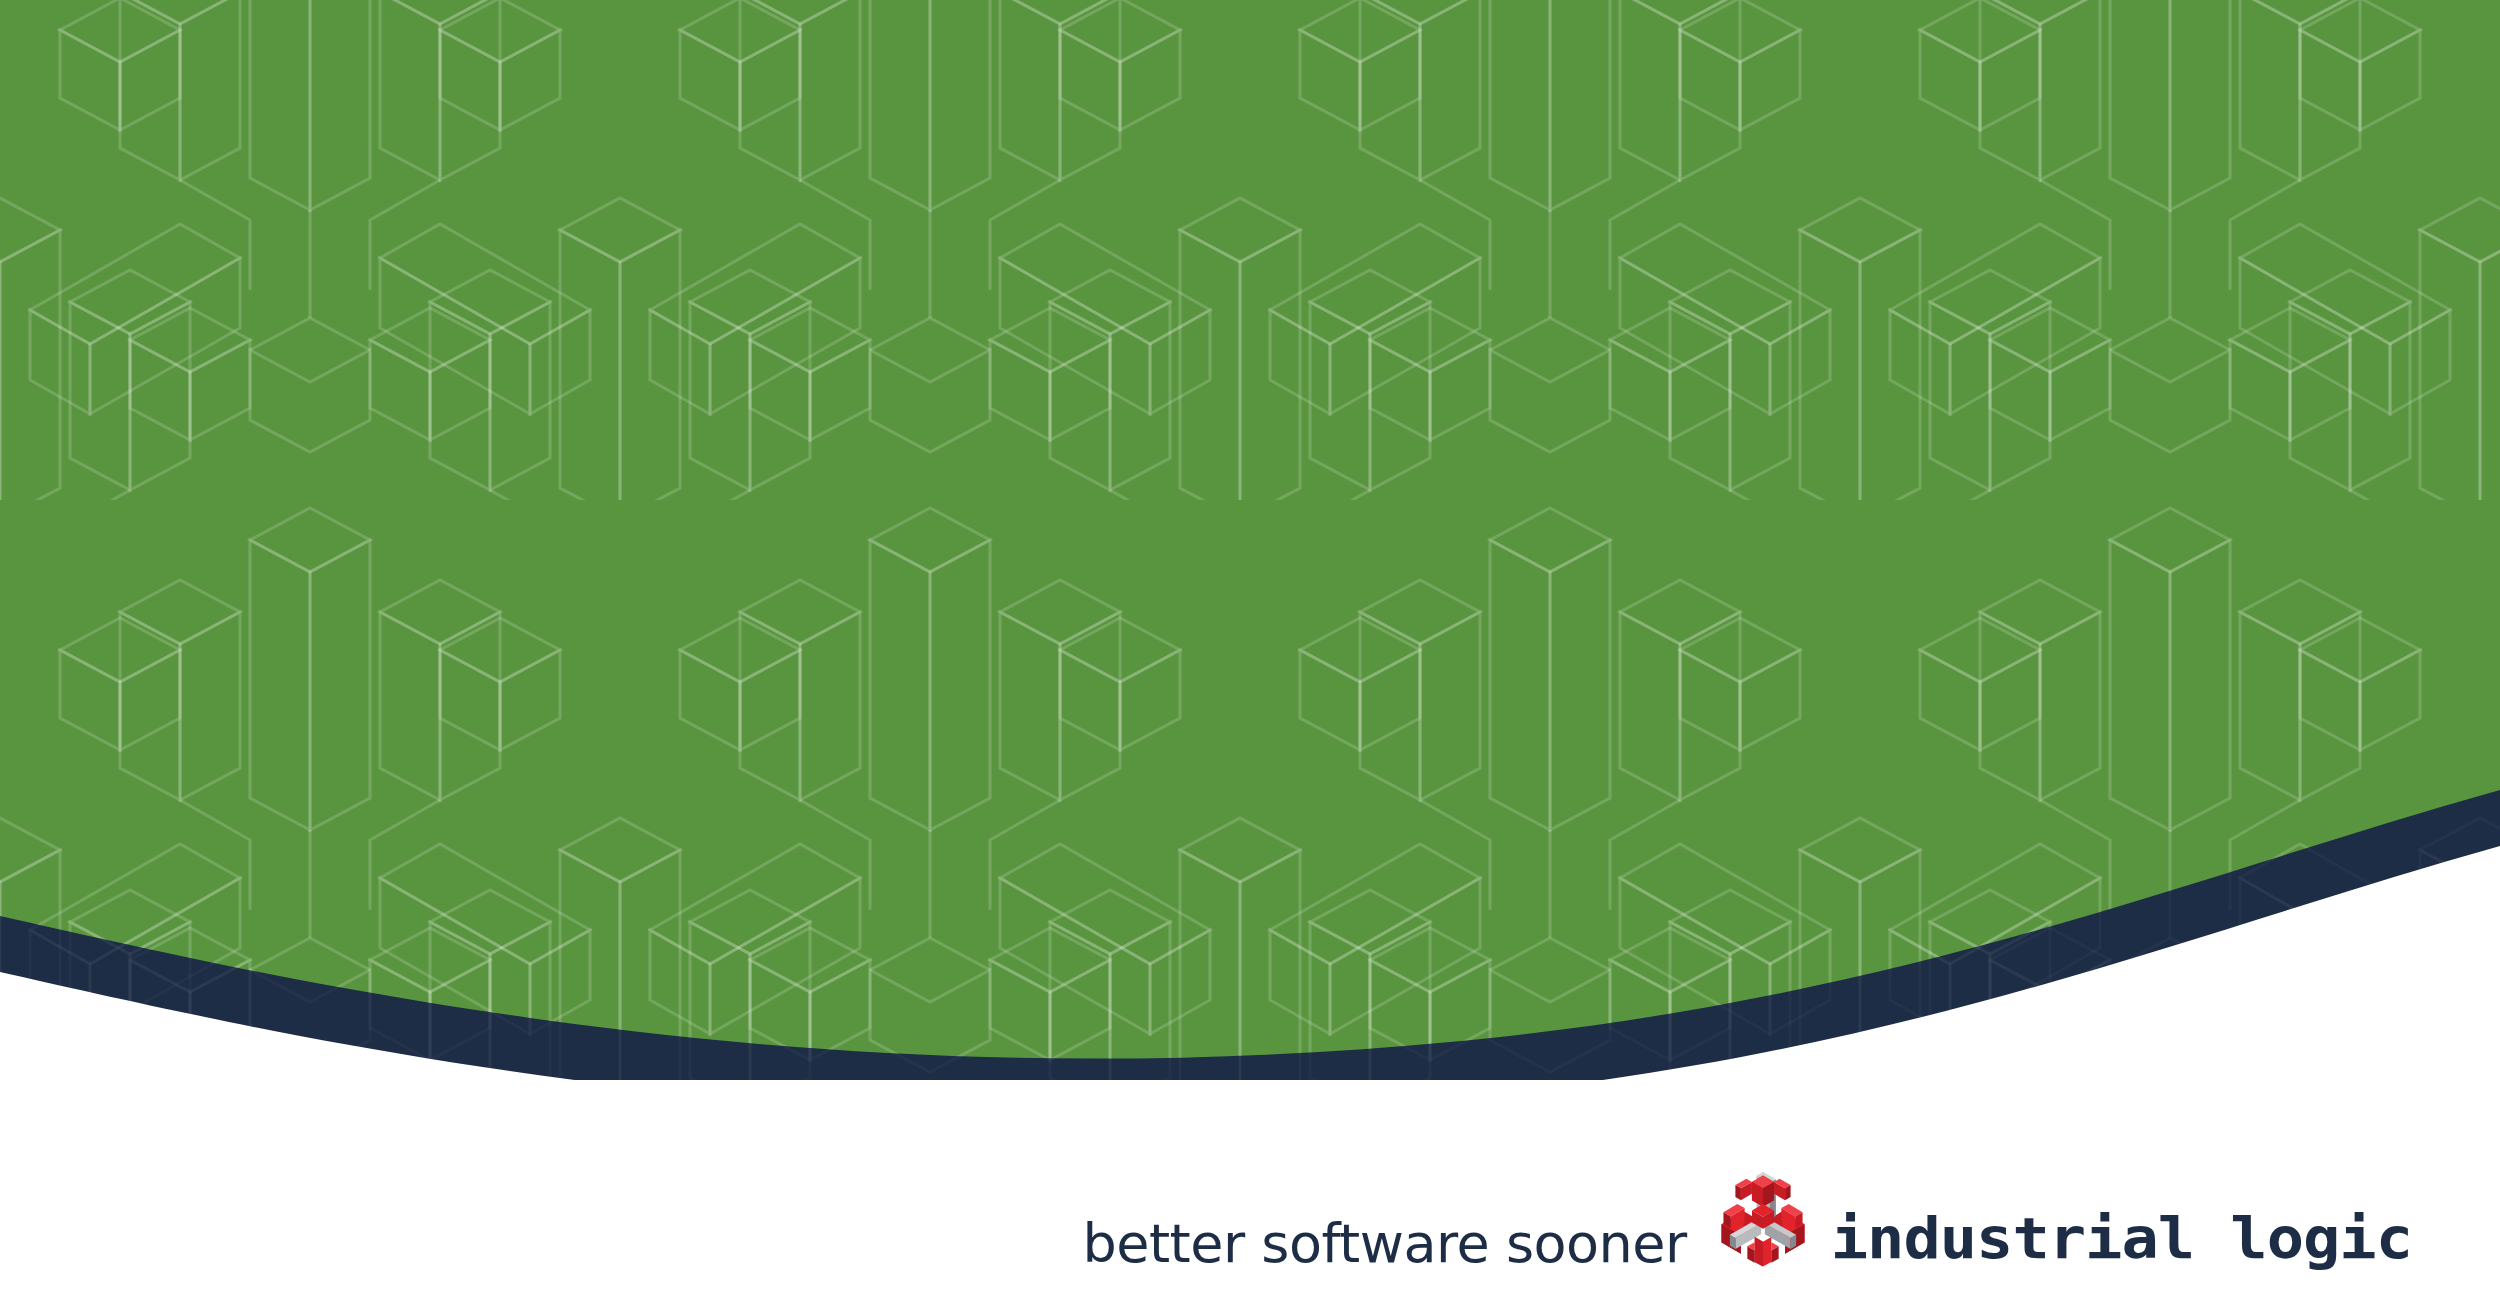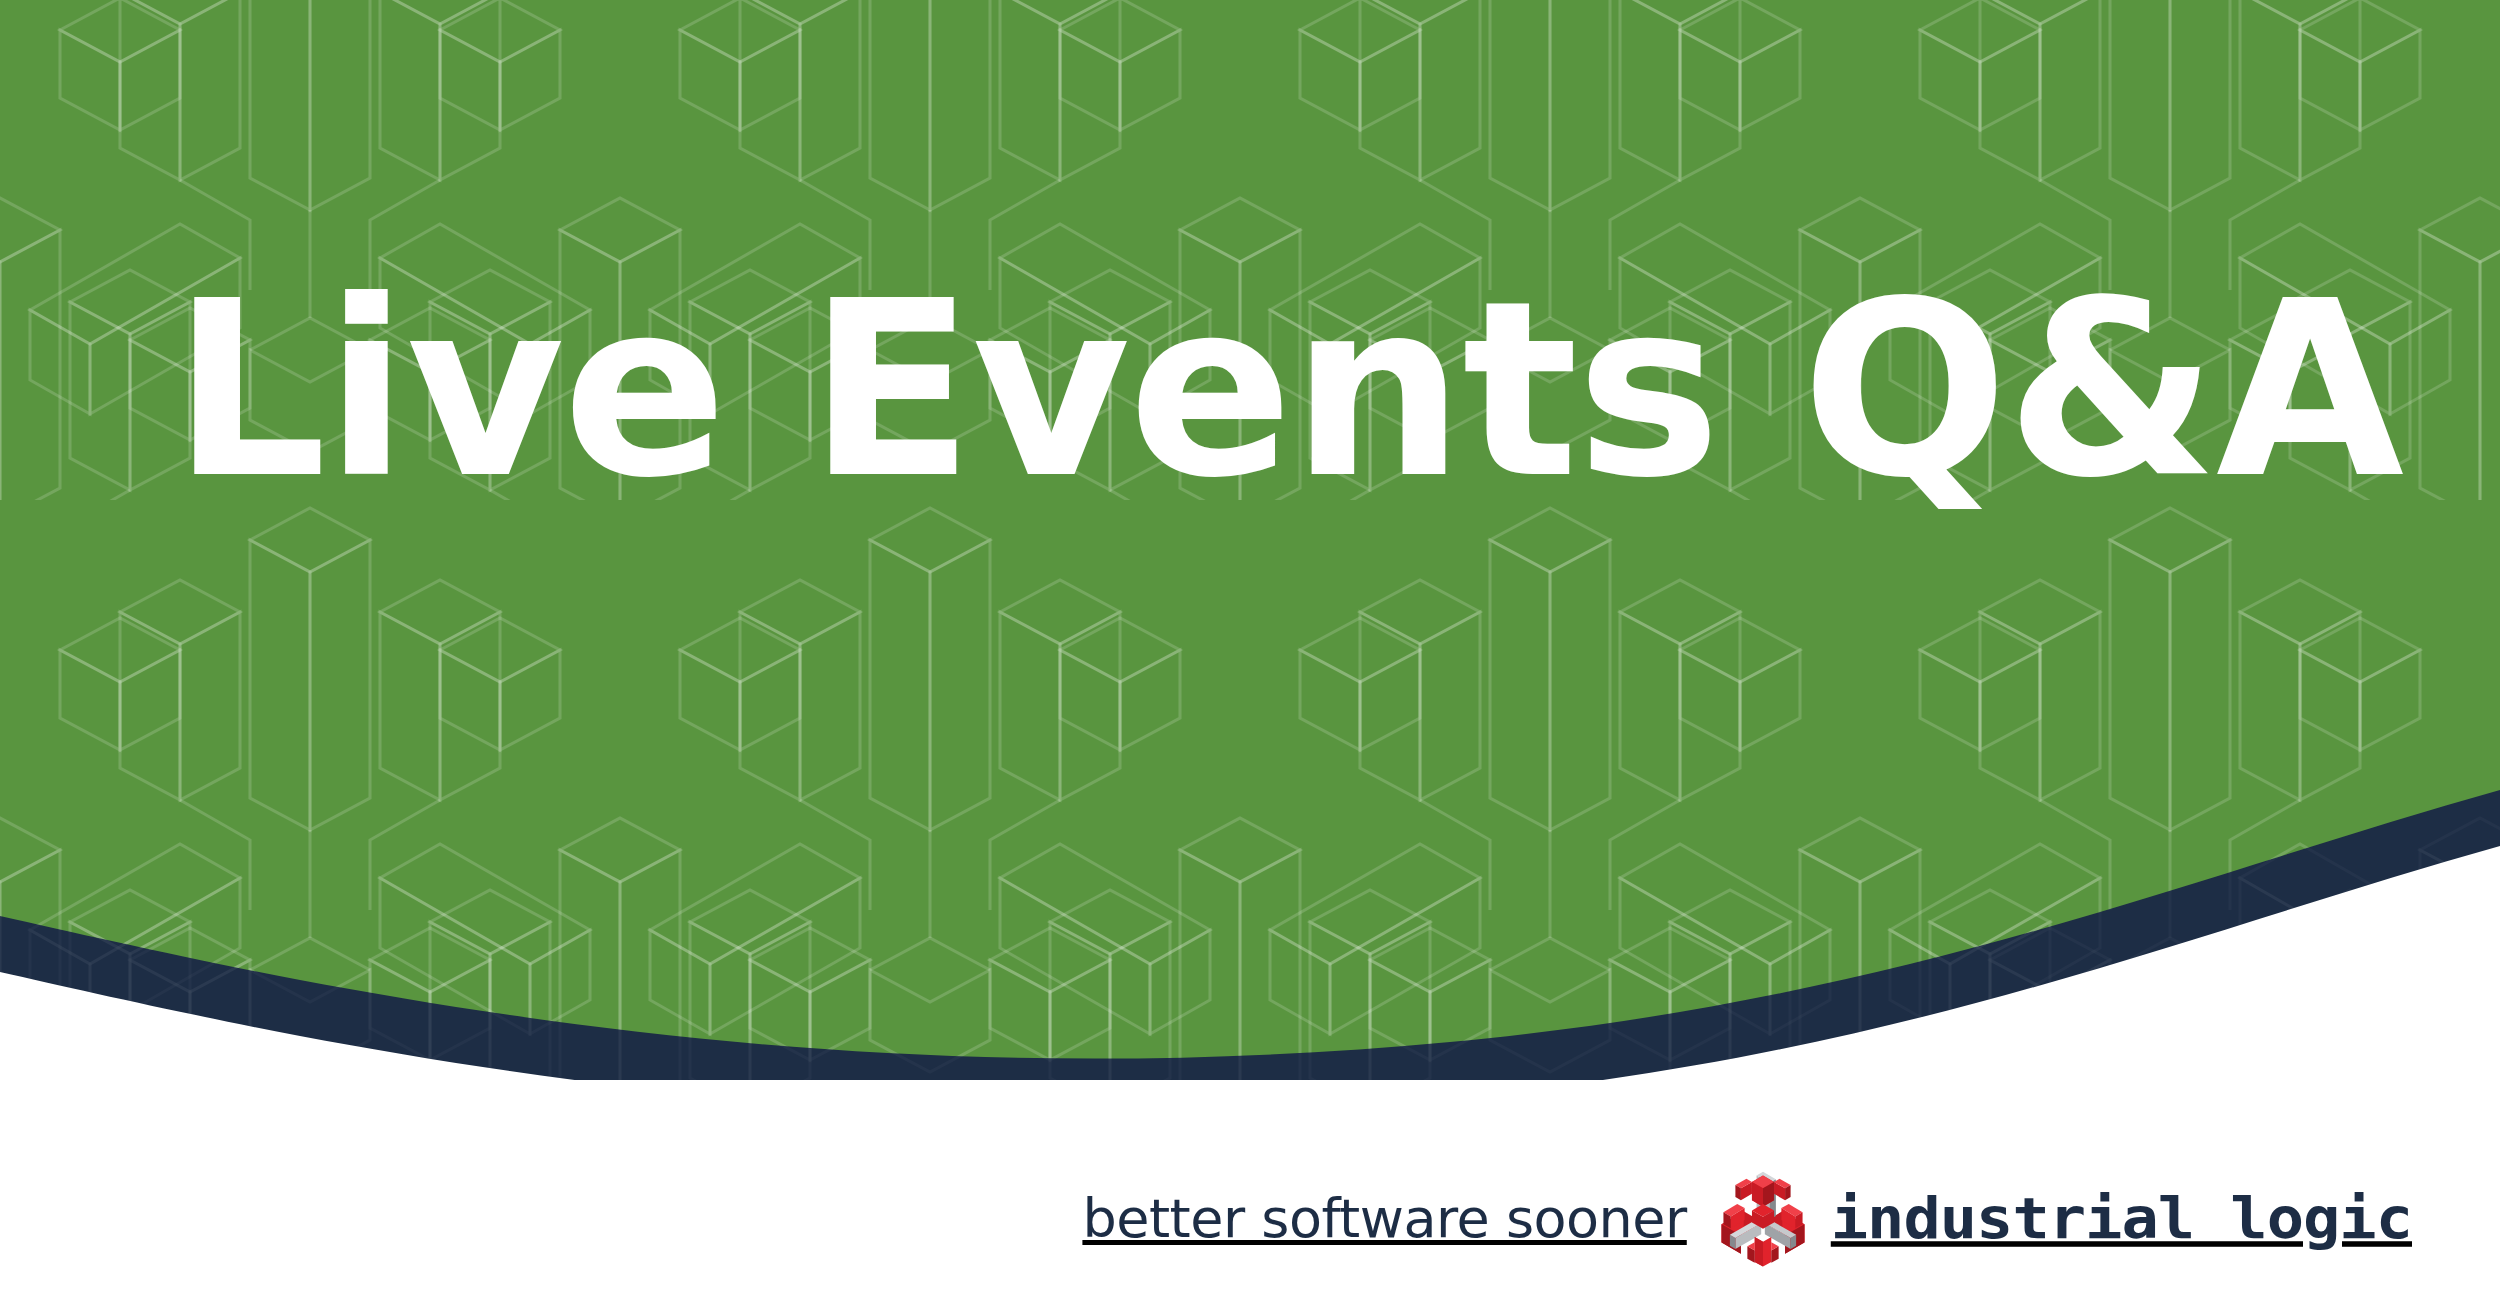--- a/index.html
+++ b/index.html
@@ -52,24 +52,23 @@
     white-space: nowrap;
     z-index: 6;
   }
 
   
   .footer-lockup {
     position: absolute;
     right: 88px;
     bottom: 38px;
     display: flex;
-    align-items: center;
+    align-items: flex-end;
     gap: 16px;
     z-index: 8;
-    text-decoration: underline;
   }
   .tagline {
     font-family: "DejaVu Sans", sans-serif;
     font-size: 54px;
     font-weight: normal;
     letter-spacing: -0.5px;
     color: #1d2d45;
     white-space: nowrap;
     line-height: 1;
     padding-bottom: 4px;
@@ -180,21 +179,20 @@
                    C1000 1140 620 1096 300 1036
                    C180 1013 80 990 0 972 Z"></path>
         </clipPath>
         <g clip-path="url(#navyClip)">
           <rect x="0" y="0" width="2500" height="1080" fill="url(#isoPattern)"></rect>
         </g>
       </g>
     </svg>
   </div>
 
-  <h1 class="title">Live Events Q&amp;A</h1>
 
   <div class="footer-lockup">
 
     <span class="tagline">better software sooner</span>
 
     <svg class="logo-mark" viewBox="0 0 200 230">
       <g>
 
         <path d="M100 118 L52 146 L52 186 L10 162 L10 122 L58 94 Z" fill="#C91B24"></path>
         <path d="M10 122 L58 94 L58 134 L10 162 Z" fill="#E1232C"></path>

